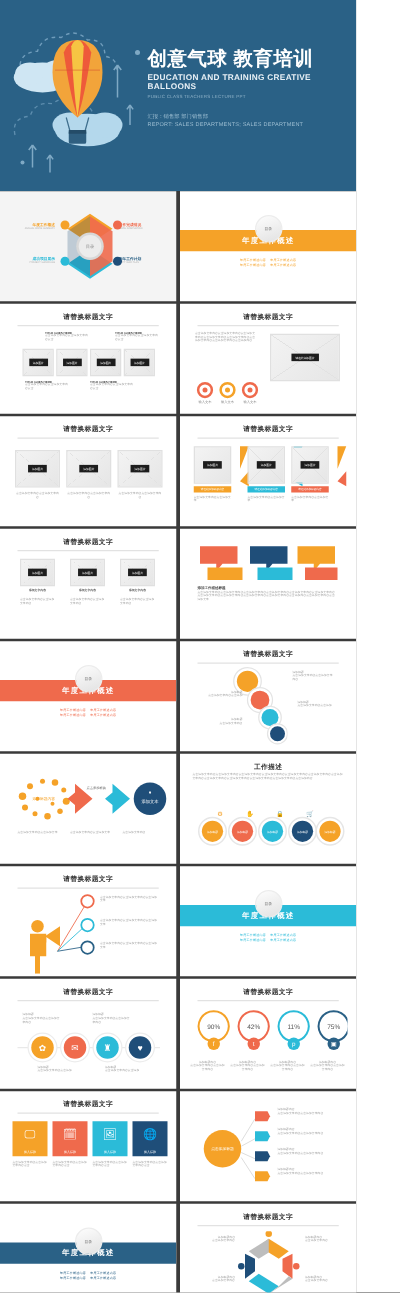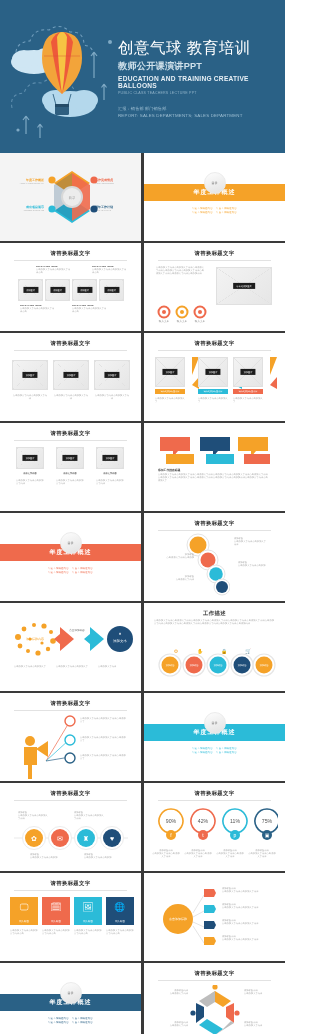--- a/index.html
+++ b/index.html
@@ -12,21 +12,21 @@
   .page { position: relative; width: 285px; height: 1034px; background:#2b2b2b; }
 
   
   .cover {
     position: relative; width: 285px; height: 153px;
     background: #2a6186; overflow: hidden;
   }
   .cover-art { position:absolute; left:4px; top:12px; width:118px; height:132px; }
   .cover-text { position:absolute; left:118px; top:38px; right:4px; }
   .ct-title {
-    color:#ffffff; font-size:15.5px; font-weight:normal; letter-spacing:0.5px;
+    color:#ffffff; font-size:15.5px; font-weight:bold; letter-spacing:0.5px;
     line-height:19px; white-space:nowrap;
   }
   .ct-sub {
     color:#cfe0ea; font-size:9.2px; font-weight:bold; margin-top:3px; letter-spacing:.2px;
   }
   .ct-eng {
     color:#e8f0f6; font-size:6.6px; font-weight:bold; margin-top:2px; letter-spacing:.25px;
   }
   .ct-eng2 { color:#8fb2c8; font-size:3.6px; margin-top:2px; letter-spacing:.2px; }
   .ct-rep { color:#9dbed2; font-size:4.2px; margin-top:11px; letter-spacing:.1px;}
@@ -135,21 +135,20 @@
         <path d="M22 104 v18 M22 104 l-3 4 M22 104 l3 4"></path>
         <path d="M36 112 v14 M36 112 l-2.5 3.5 M36 112 l2.5 3.5"></path>
         <path d="M100 72 v16 M100 72 l-2.5 3.5 M100 72 l2.5 3.5"></path>
       </g>
       <circle cx="106" cy="30" r="2" fill="#7fa9c4"></circle>
       <circle cx="14" cy="118" r="1.6" fill="#7fa9c4"></circle>
     </svg>
 
     <div class="cover-text">
       <div class="ct-title">创意气球 教育培训</div>
-      <div class="ct-sub">教师公开课演讲PPT</div>
       <div class="ct-eng">EDUCATION AND TRAINING CREATIVE BALLOONS</div>
       <div class="ct-eng2">PUBLIC CLASS TEACHERS LECTURE PPT</div>
       <div class="ct-rep">汇报：销售部  部门销售部</div>
       <div class="ct-rep2">REPORT:  SALES DEPARTMENTS;  SALES DEPARTMENT</div>
     </div>
   </div>
 
   <div class="grid">
 
     <div class="slide light">

